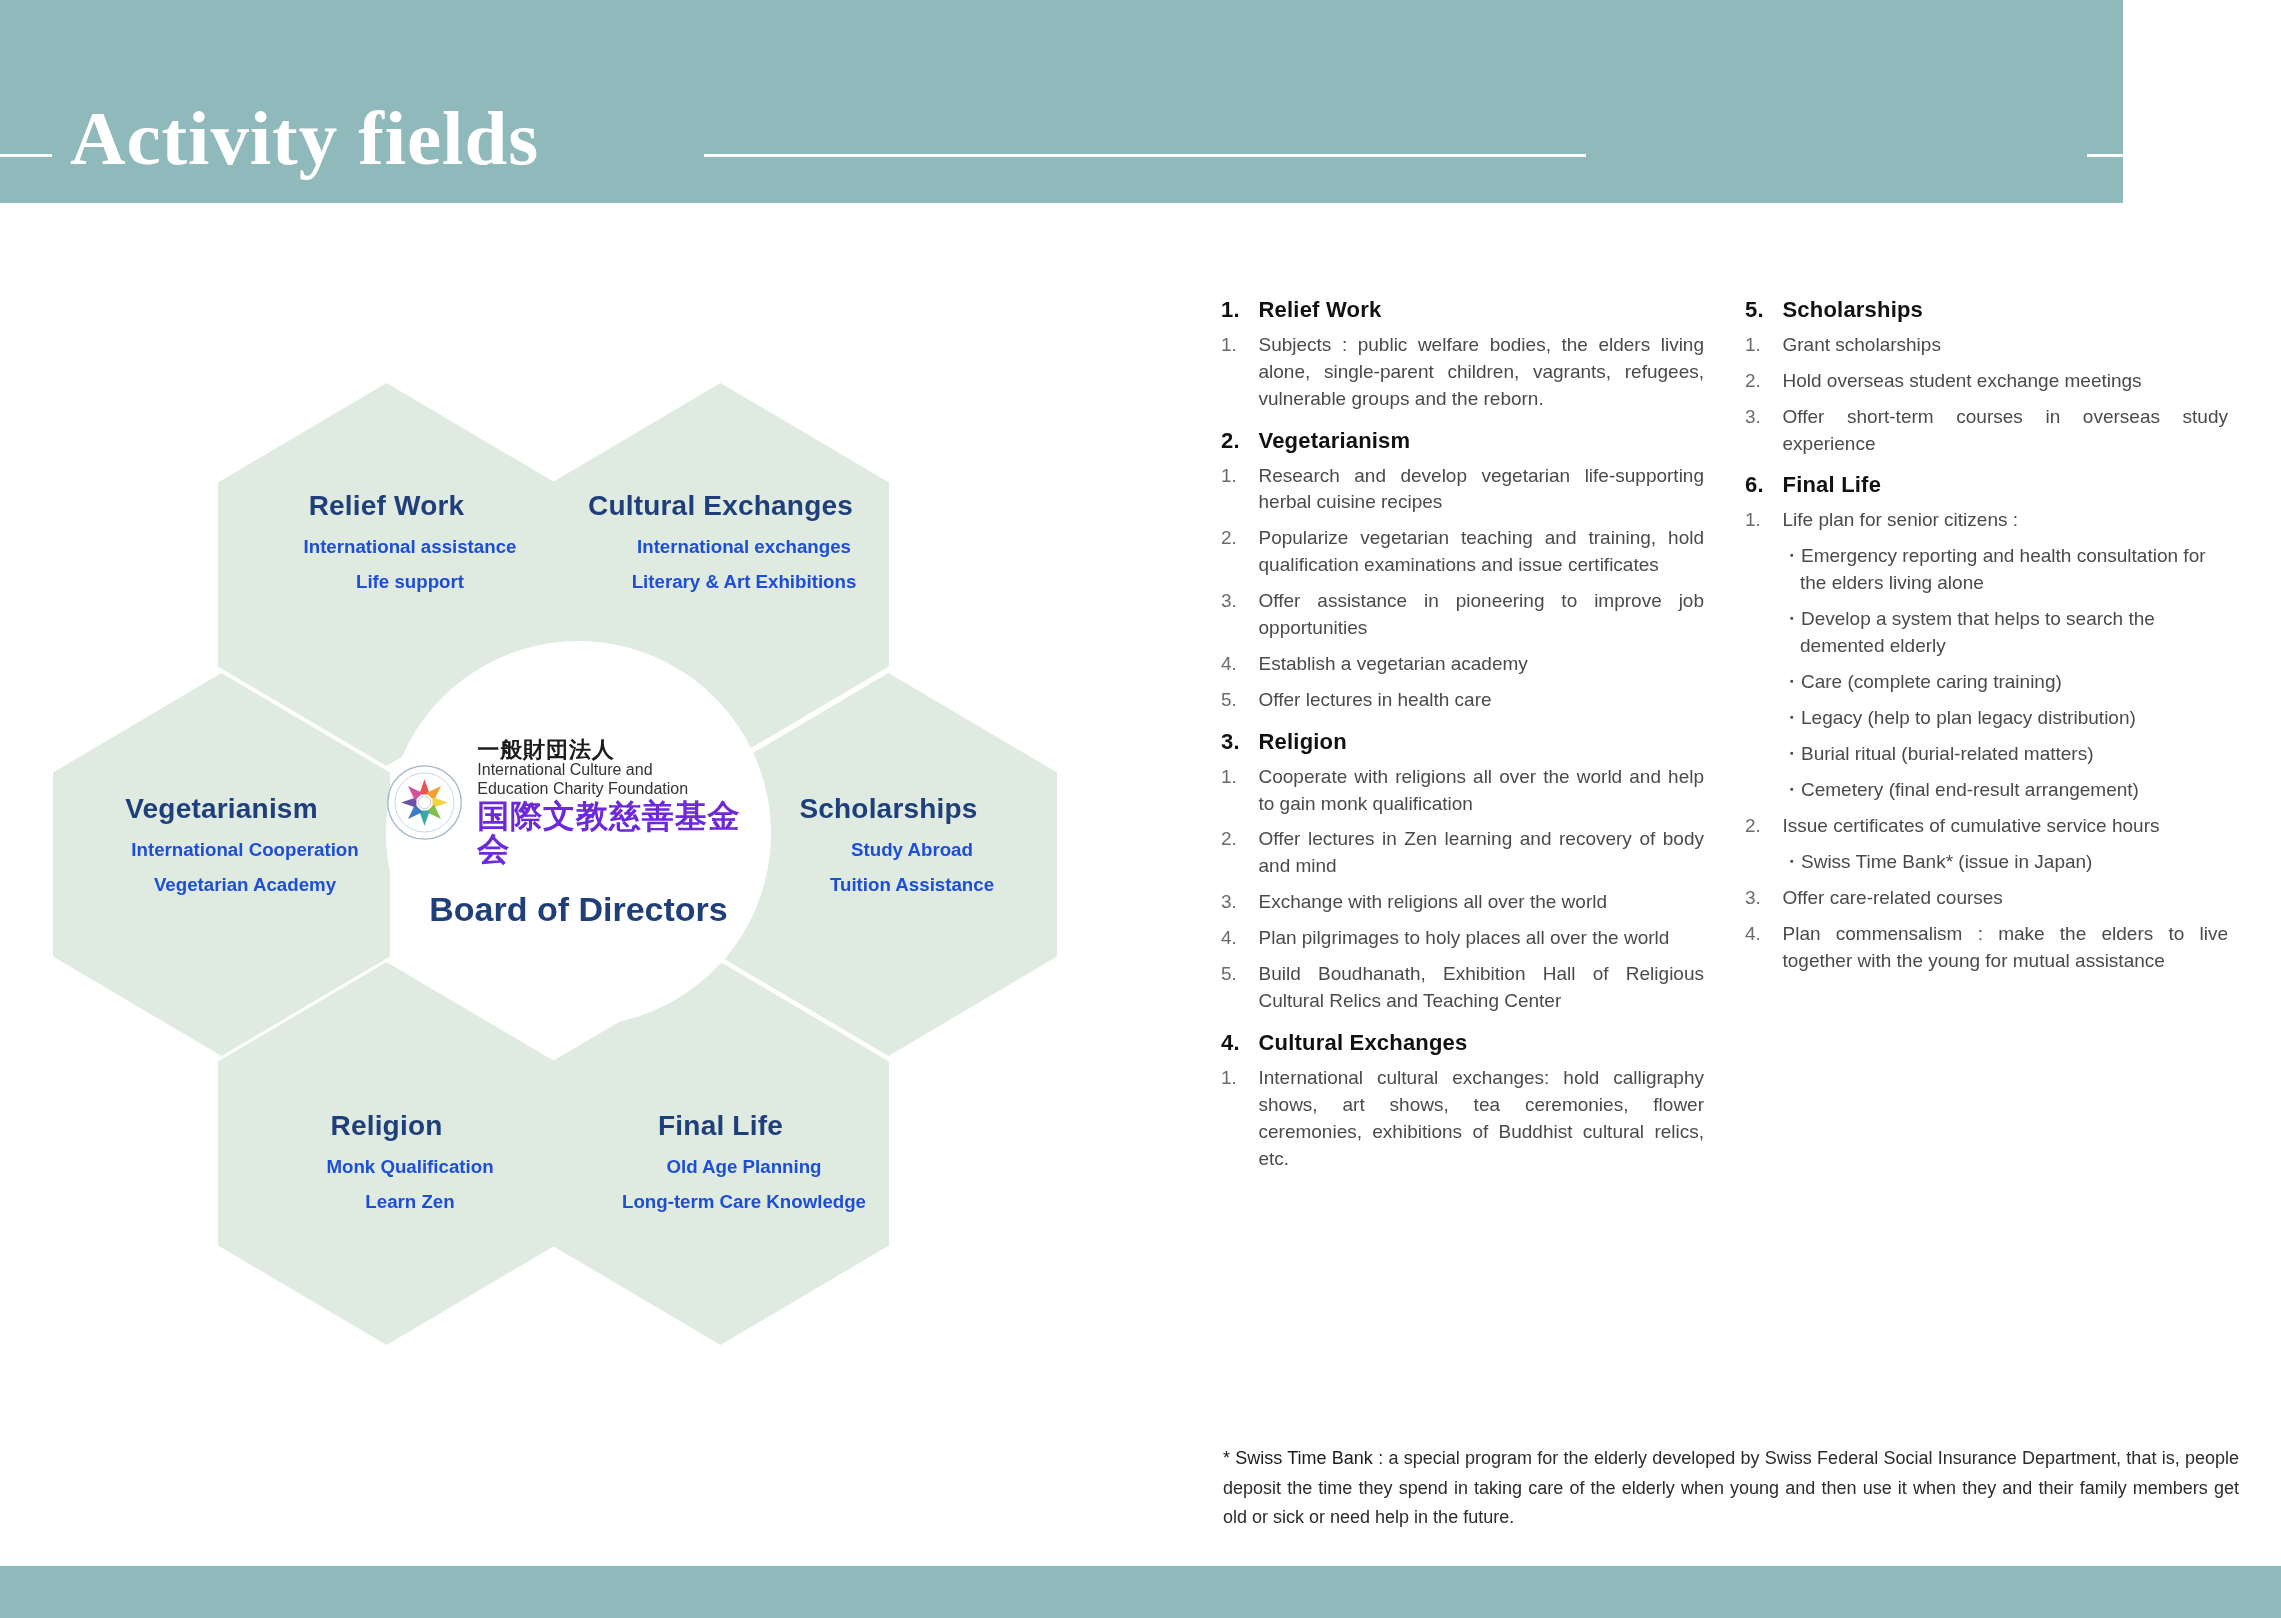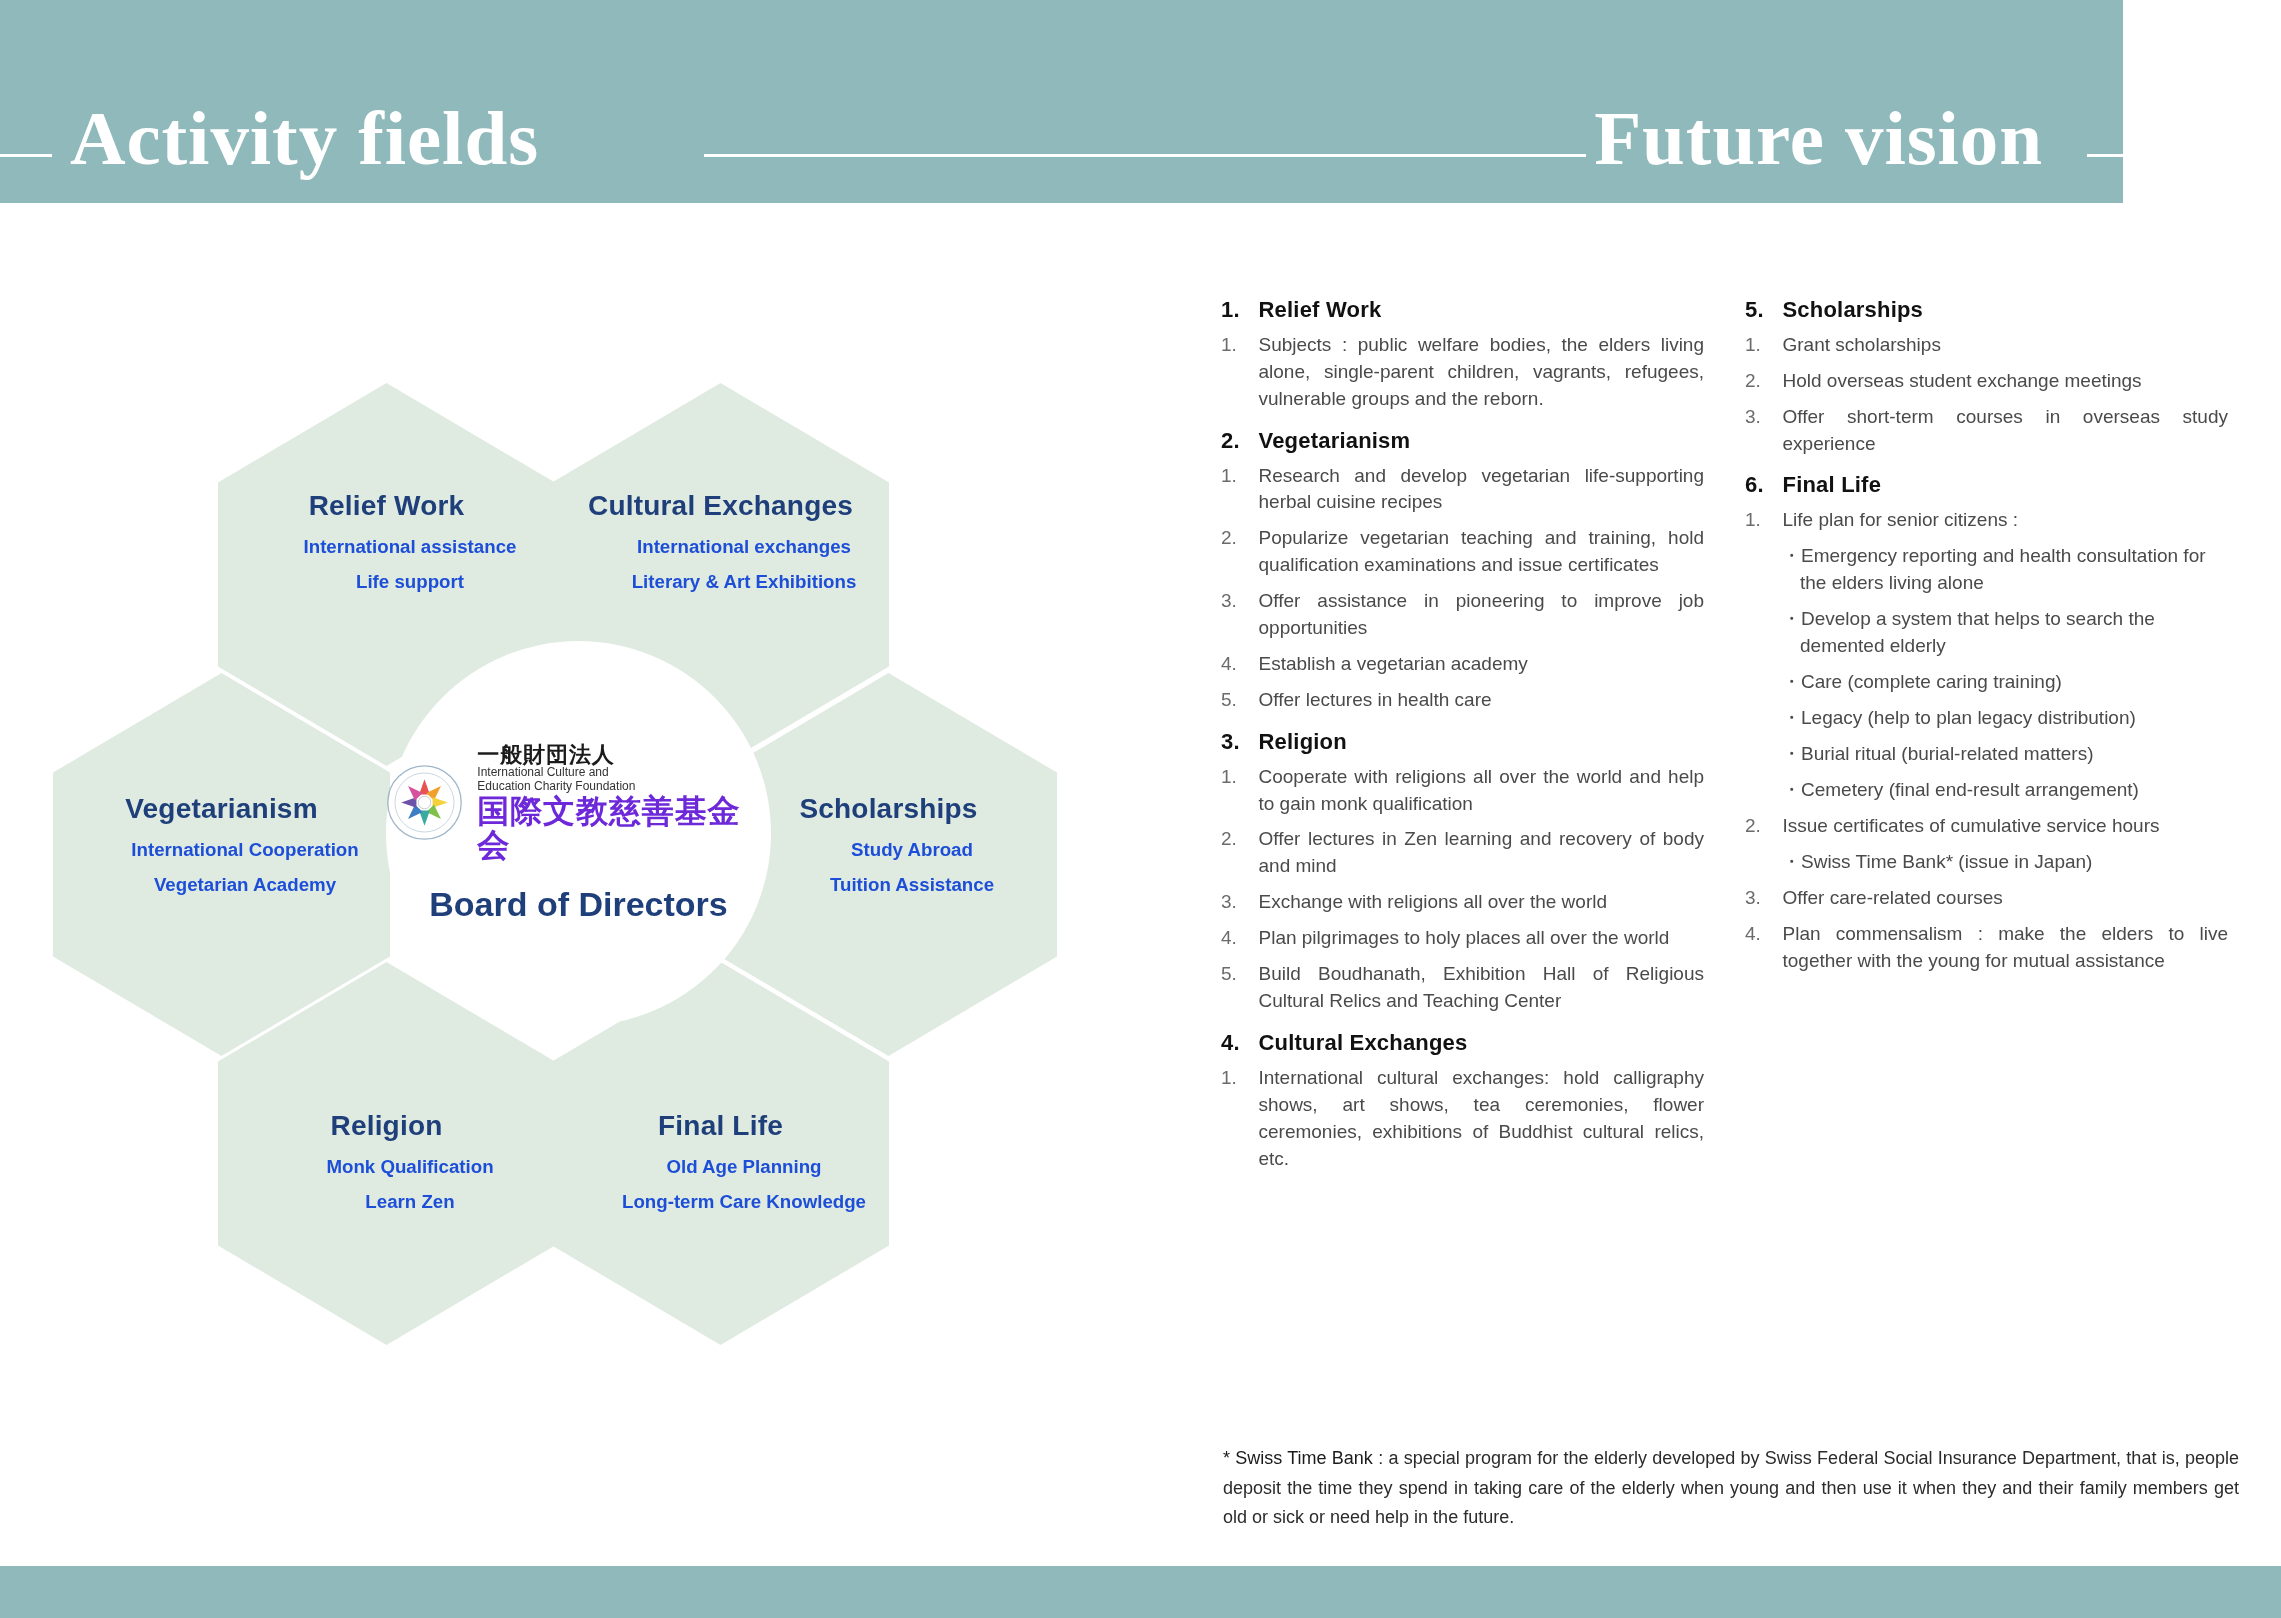--- a/index.html
+++ b/index.html
@@ -131,21 +131,21 @@
     text-align: left;
     line-height: 1.05;
   }
   .logo-text .jp-small {
     font-size: 22px;
     color: #1b1b1b;
     font-weight: bold;
     letter-spacing: 0.9px;
   }
   .logo-text .en-small {
-    font-size: 12px;
+    font-size: 16px;
     color: #333;
     line-height: 1.15;
     display: block;
   }
   .logo-text .jp-big {
     font-size: 32px;
     color: #6d28d9;
     font-weight: bold;
     letter-spacing: 0.9px;
     display: block;
@@ -217,21 +217,20 @@
   .footnote .fn-lead { color: #1b1b1b; }
 </style>
 </head>
 <body>
 
 <div class="header-band">
   <div class="header-inner">
     <div class="rule r1"></div>
     <div class="header-title left">Activity fields</div>
     <div class="rule r2"></div>
-    <div class="header-title right">Future vision</div>
     <div class="rule r3"></div>
   </div>
 </div>
 
 <div class="diagram">
 
   <div class="hex h1">
     <div class="hex-title">Relief Work</div>
     <div class="hex-line">International assistance</div>
     <div class="hex-line">Life support</div>

